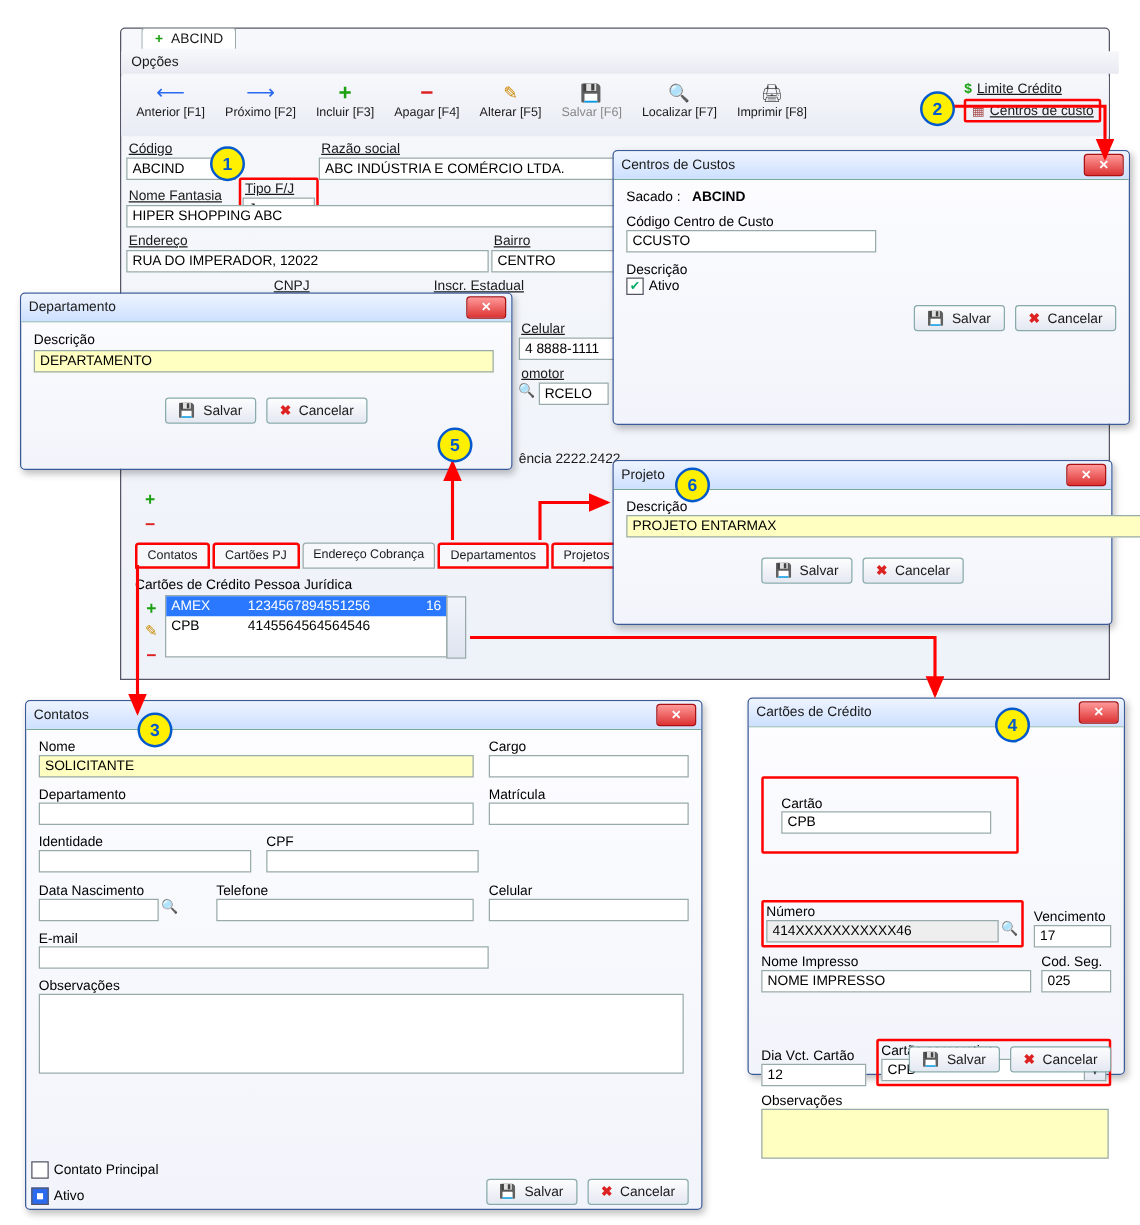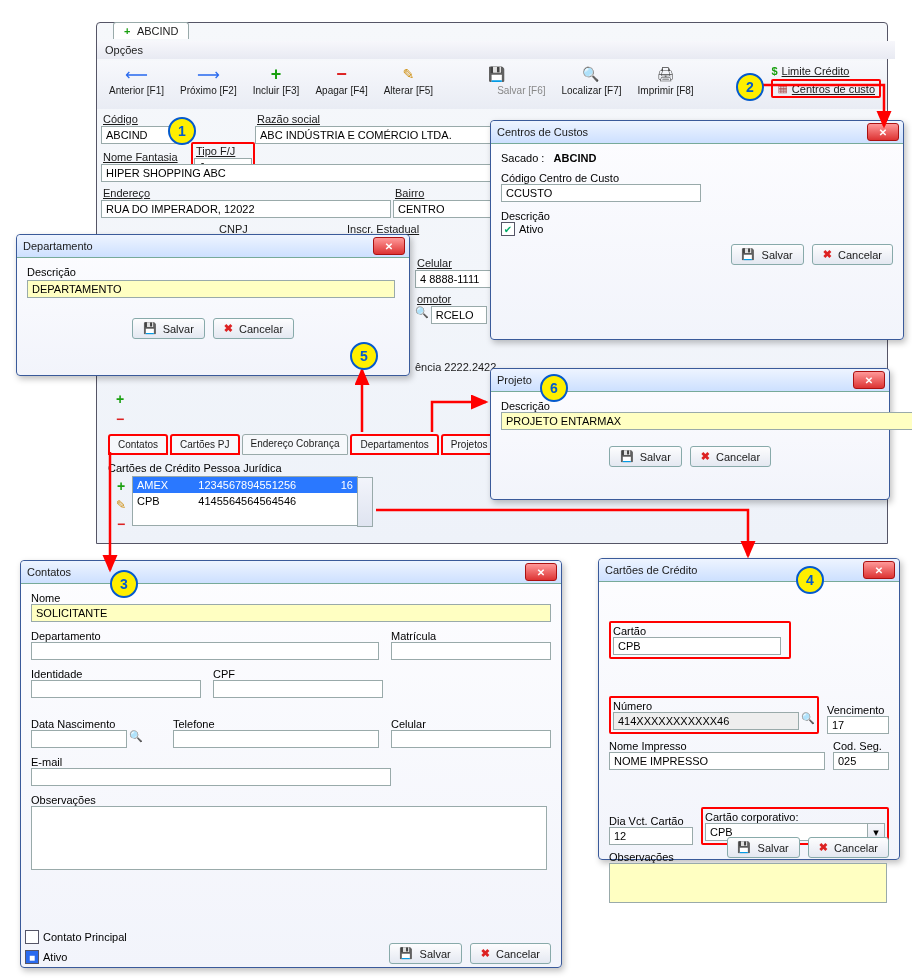--- a/index.html
+++ b/index.html
@@ -9,21 +9,21 @@
 .main-window { position:absolute; left:96px; top:22px; width:790px; height:520px; background:linear-gradient(#f6f8fb,#eef2f9); border:1px solid #556; border-radius:4px 4px 0 0; }
 .main-tab { position:absolute; left:16px; top:-1px; background:#fff; border:1px solid #9aa; border-bottom:none; padding:2px 10px; font-weight:normal; color:#1a1a1a; border-radius:3px 3px 0 0; }
 .main-tab .plus-icon { color:#1aa010; font-weight:bold; margin-right:4px; }
 .main-menubar { position:absolute; left:0; top:18px; height:18px; background:linear-gradient(#f7f7fb,#e8eaf2); width:100%; padding-left:8px; color:#1a1a1a; line-height:18px; }
 
 
 .toolbar { position:absolute; left:0; top:38px; height:48px; width:100%; background:linear-gradient(#f7f8fc,#e9ecf4); display:flex; gap:4px; align-items:flex-start; padding:4px 6px; box-sizing:border-box; }
 .tool-btn { display:flex; flex-direction:column; align-items:center; justify-content:flex-start; padding:0 6px; color:#1a1a1a; height:44px; }
 .tool-btn .ico { width:18px; height:18px; display:flex; align-items:center; justify-content:center; }
 .tool-btn .lbl { margin-top:2px; font-size:10px; }
-.tool-disabled .lbl { color:#888;margin-left:48px; }
+.tool-disabled .lbl { color:#888; }
 .toolbar-right { margin-left:auto; display:flex; flex-direction:column; align-items:flex-start; }
 .toolbar-link { display:flex; align-items:center; gap:4px; }
 .toolbar-link span.txt { text-decoration:underline; color:#1a1a1a; }
 .limite { color:#0a8; }
 
 
 .field { position:absolute; }
 .field-label { display:block; color:#1a1a1a; text-decoration:underline; margin-bottom:1px; padding-left:2px; }
 .field input, .text-input { background:#fff; border:1px solid #9aa; height:18px; padding:1px 4px; box-sizing:border-box; font-size:11px; font-family:inherit; width:100%; }
 
@@ -291,20 +291,24 @@
   <div class="win-titlebar">
     <span class="win-title">Contatos</span>
     <div class="win-close">✕</div>
   </div>
   <div class="win-body" style="height:374px;">
     <div style="display:flex;gap:12px;">
       <div style="flex:1;">
         <div>Nome</div>
         <input class="text-input yellow-input" value="SOLICITANTE" style="">
       </div>
+      <div style="width:160px;">
+        <div>Cargo</div>
+        <input class="text-input" style="">
+      </div>
     </div>
 
     <div style="display:flex;gap:12px;margin-top:8px;">
       <div style="flex:1;">
         <div>Departamento</div>
         <input class="text-input" style="">
       </div>
       <div style="width:160px;">
         <div>Matrícula</div>
         <input class="text-input" style="">
@@ -315,21 +319,21 @@
       <div style="width:170px;">
         <div>Identidade</div>
         <input class="text-input" style="">
       </div>
       <div style="width:170px;">
         <div>CPF</div>
         <input class="text-input" style="">
       </div>
     </div>
 
-    <div style="display:flex;gap:12px;margin-top:20px;justify-content:flex-end;">
+    <div style="display:flex;gap:12px;margin-top:9px;justify-content:flex-end;">
       <div style="width:130px;">
         <div>Data Nascimento</div>
         <div style="display:flex;gap:2px;">
           <input class="text-input" style="width: 96px;">
           <span style="color:#2a6aee;">🔍</span>
         </div>
       </div>
       <div style="flex:1;">
         <div>Telefone</div>
         <input class="text-input" style="">
@@ -373,21 +377,21 @@
     </div>
   </div>
 </div>
 
 <div class="win" style="left:598px; top:558px; width:300px; height:300px;">
   <div class="win-titlebar">
     <span class="win-title">Cartões de Crédito</span>
     <div class="win-close">✕</div>
   </div>
   <div class="win-body" style="height:268px;">
-    <div class="red-box" style="padding:2px;width:174px;">
+    <div class="red-box" style="padding:14px;width:174px;">
       <div>Cartão</div>
       <input class="text-input" style="width: 168px;" value="CPB">
     </div>
 
     <div style="display:flex;gap:8px;margin-top:6px;align-items:flex-end;">
       <div class="red-box" style="padding:2px;flex:1;">
         <div>Número</div>
         <div style="display:flex;gap:2px;">
           <input class="text-input" style="flex: 1 1 0%; background: rgb(238, 238, 238);" value="414XXXXXXXXXXX46">
           <span style="color:#2a6aee;">🔍</span>

